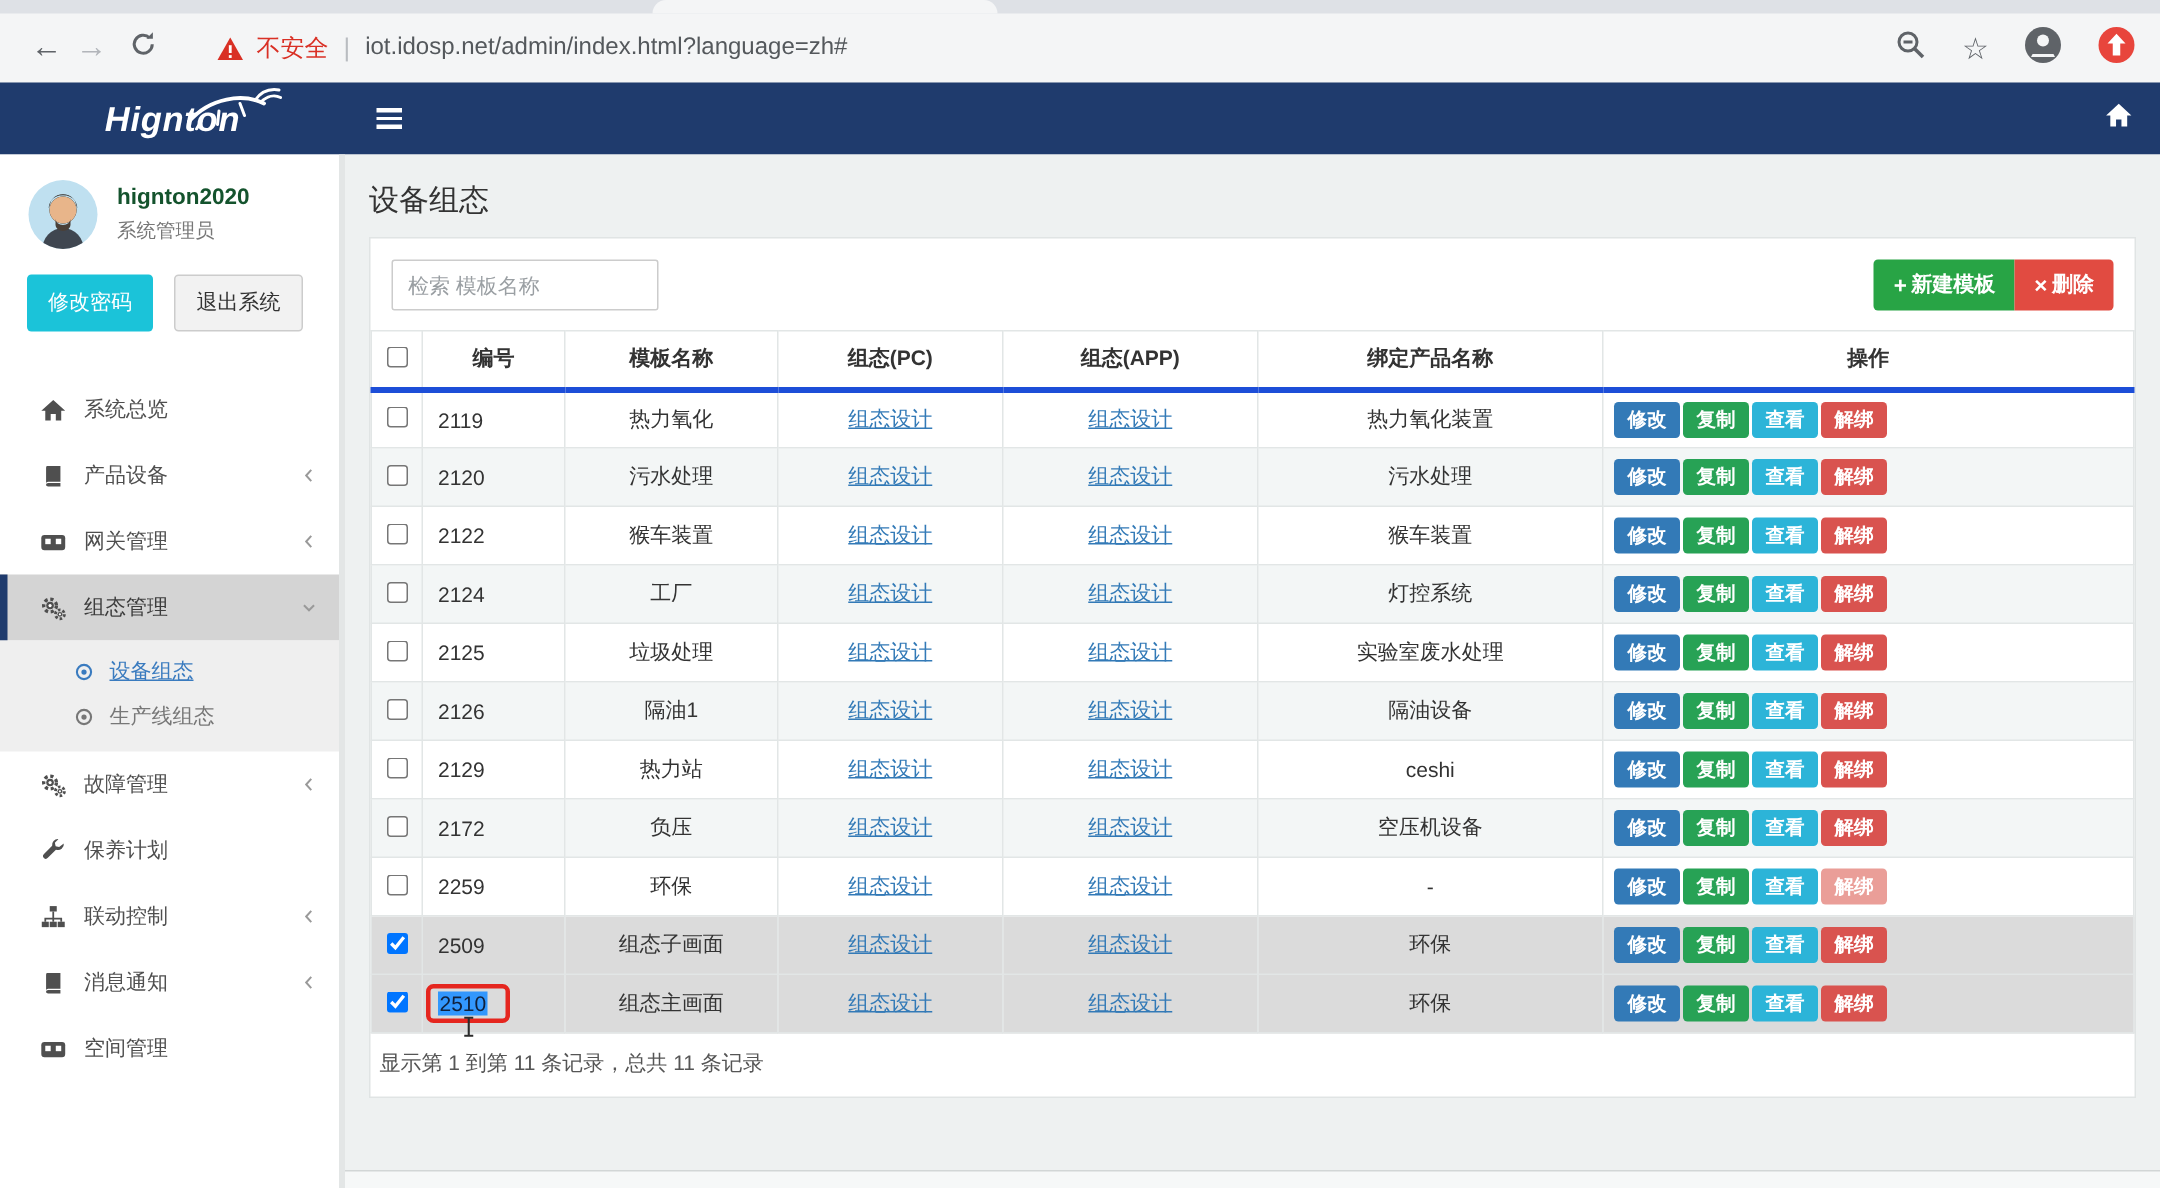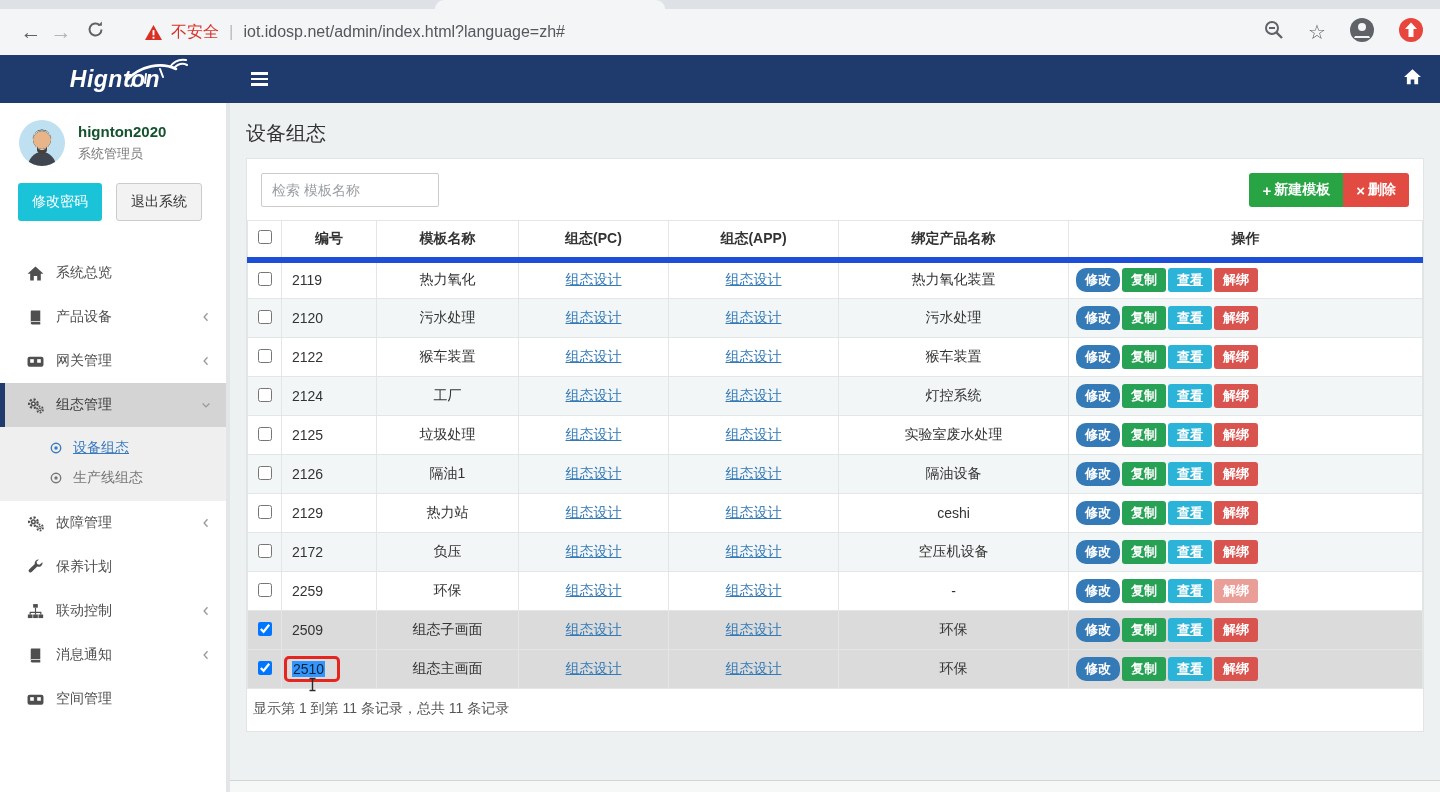--- a/index.html
+++ b/index.html
@@ -73,39 +73,39 @@
   .top-btns { margin-left:auto; display:flex; }
   .btn-new { background:var(--btn-new-green,#28a445); color:#fff; border:none; font-size:14px; font-weight:bold;
     padding:8px 13px; border-radius:3px 0 0 3px; cursor:pointer; display:flex; align-items:center; gap:3px; font-family:inherit; }
   .btn-del { background:var(--btn-delete-red,#e14b41); color:#fff; border:none; font-size:14px; font-weight:bold;
     padding:8px 13px; border-radius:0 3px 3px 0; cursor:pointer; display:flex; align-items:center; gap:3px; font-family:inherit; }
   .btn-ic { font-size:15px; font-weight:900; line-height:1; }
 
   
   table { width:100%; border-collapse:collapse; font-size:14px; color:#333; }
   th,td { border:1px solid #e2e6e6; height:39px; padding:4px 8px; }
-  th { font-weight:bold; text-align:center; border-bottom:6px solid #1d4ed8; }
+  th { font-weight:bold; text-align:center; border-bottom:4px solid #1d4ed8; }
   td { text-align:center; }
   .col-cb { width:34px; }
   .col-id { width:95px; }
   .col-name { width:142px; }
   .col-pc { width:150px; }
   .col-app { width:170px; }
   .col-prod { width:230px; }
   td.cell-id { text-align:left; padding-left:10px; }
   td.cell-act { text-align:left; padding-left:7px; }
   tr.striped td { background:#f3f6f6; }
   tr.selected td { background:#dbdbdb; }
   a.design-link { color:var(--link-blue,#337ab7); text-decoration:underline; cursor:pointer; }
   input[type=checkbox] { width:14px; height:14px; cursor:pointer; }
   .act { display:inline-block; padding:3px 9px; margin-right:2px; border-radius:3px;
     color:#fff; font-size:13px; font-weight:bold; cursor:pointer; }
-  .act-edit { background:var(--act-blue,#337ab7);border-radius:10px; }
+  .act-edit { background:var(--act-blue,#337ab7); }
   .act-copy { background:var(--act-green,#27a255); }
-  .act-view { background:var(--act-cyan,#2cb4d8);text-decoration:underline; }
+  .act-view { background:var(--act-cyan,#2cb4d8); }
   .act-unbind { background:var(--act-red,#d9534f); }
   .act-unbind.disabled { background:var(--act-red-disabled,#ea9e98); }
 
   .edit-box { position:relative; display:inline-block; border:3px solid var(--highlight-red,#e5261f);
     border-radius:5px; padding:2px 12px 2px 5px; margin-left:-8px; }
   .sel-text { background:var(--selection-blue,#3297fd); color:#10203a; padding:0 1px; }
   .ibeam { position:absolute; left:20px; bottom:-13px; }
 
   .table-footer { padding:11px 6px 13px; font-size:14px; color:#555; }
   .bottom-strip { position:absolute; left:0; right:0; bottom:0; height:12px;

